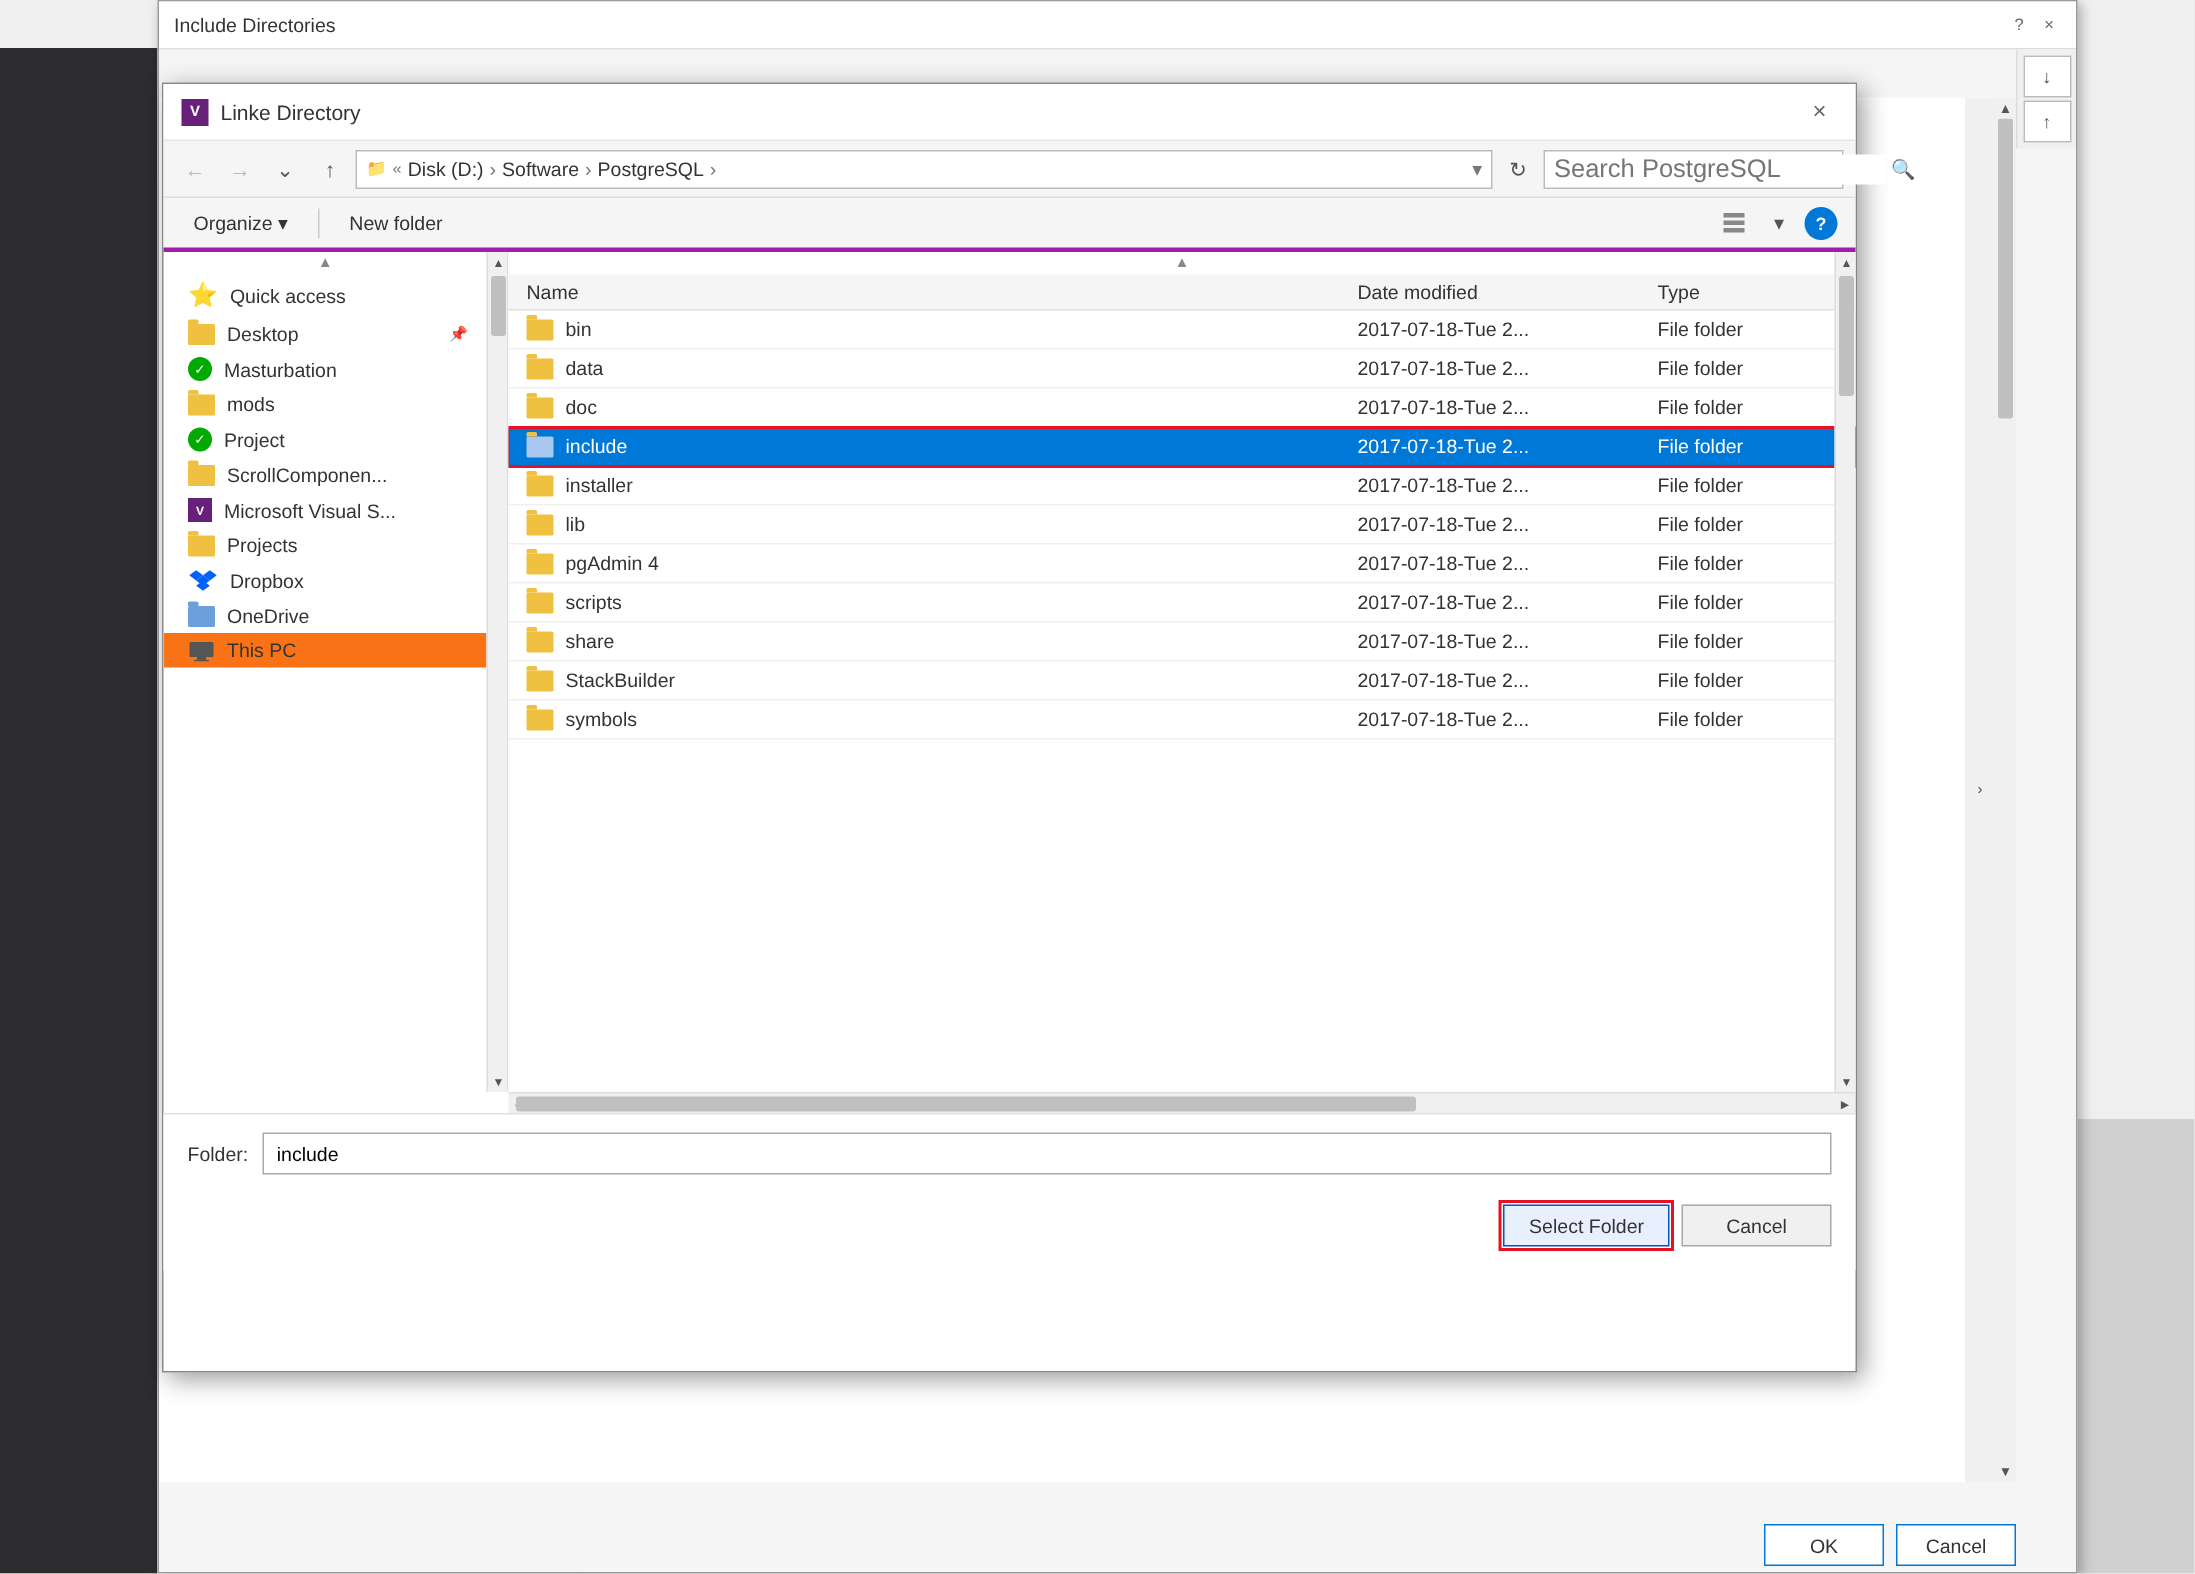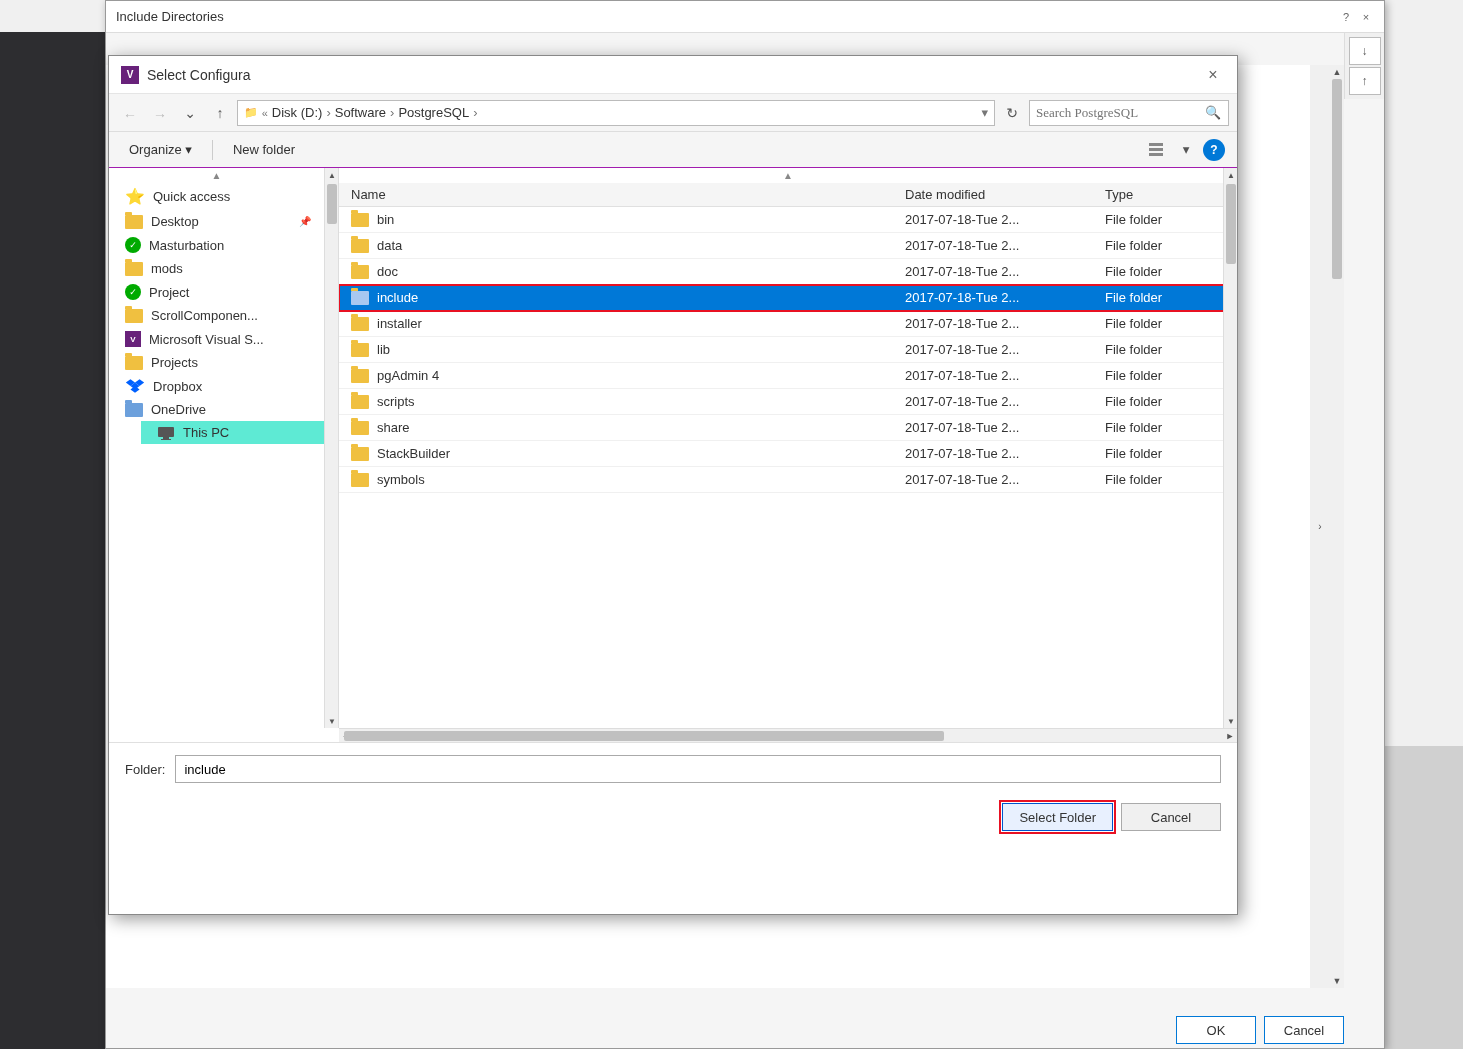--- a/index.html
+++ b/index.html
@@ -221,30 +221,29 @@
       display: flex;
       align-items: center;
       padding: 0 6px;
       gap: 4px;
     }
 
     .search-input {
       flex: 1;
       border: none;
       outline: none;
-      font-size: 13px;
+      font-size: 17px;
       color: #6d28d9;
-      font-family: Liberation Serif, serif;
     }
 
     
     .toolbar-row {
       height: 36px;
       background: #f5f5f5;
-      border-bottom: 1px solid #a21caf;
+      border-bottom: 3px solid #a21caf;
       display: flex;
       align-items: center;
       padding: 0 12px;
       gap: 8px;
     }
 
     .toolbar-btn {
       padding: 3px 8px;
       border: none;
       background: transparent;
@@ -310,21 +309,21 @@
     .nav-item {
       display: flex;
       align-items: center;
       padding: 4px 12px 4px 16px;
       gap: 8px;
       cursor: pointer;
       font-size: 13px;
       color: #333;
     }
 
-    .nav-item.selected { background: #5eead4; margin-left: 32px; }
+    .nav-item.selected { background: #f97316; }
 
     .nav-item .pin-icon {
       font-size: 10px;
       color: #555;
       margin-left: auto;
     }
 
     .folder-icon-yellow {
       width: 18px;
       height: 14px;
@@ -651,21 +650,21 @@
       <button class="outer-btn">OK</button>
       <button class="outer-btn">Cancel</button>
     </div>
   </div>
 
   <div class="select-dir-dialog">
 
     <div class="dialog-title-bar">
       <div class="dialog-title-left">
         <span class="vs-icon">V</span>
-        <span>Select Configura</span>
+        <span>Linke Directory</span>
       </div>
       <button class="close-btn-dialog">×</button>
     </div>
 
     <div class="nav-bar">
       <button class="nav-btn disabled">←</button>
       <button class="nav-btn disabled">→</button>
       <button class="nav-btn">⌄</button>
       <button class="nav-btn">↑</button>
       <div class="address-bar">

